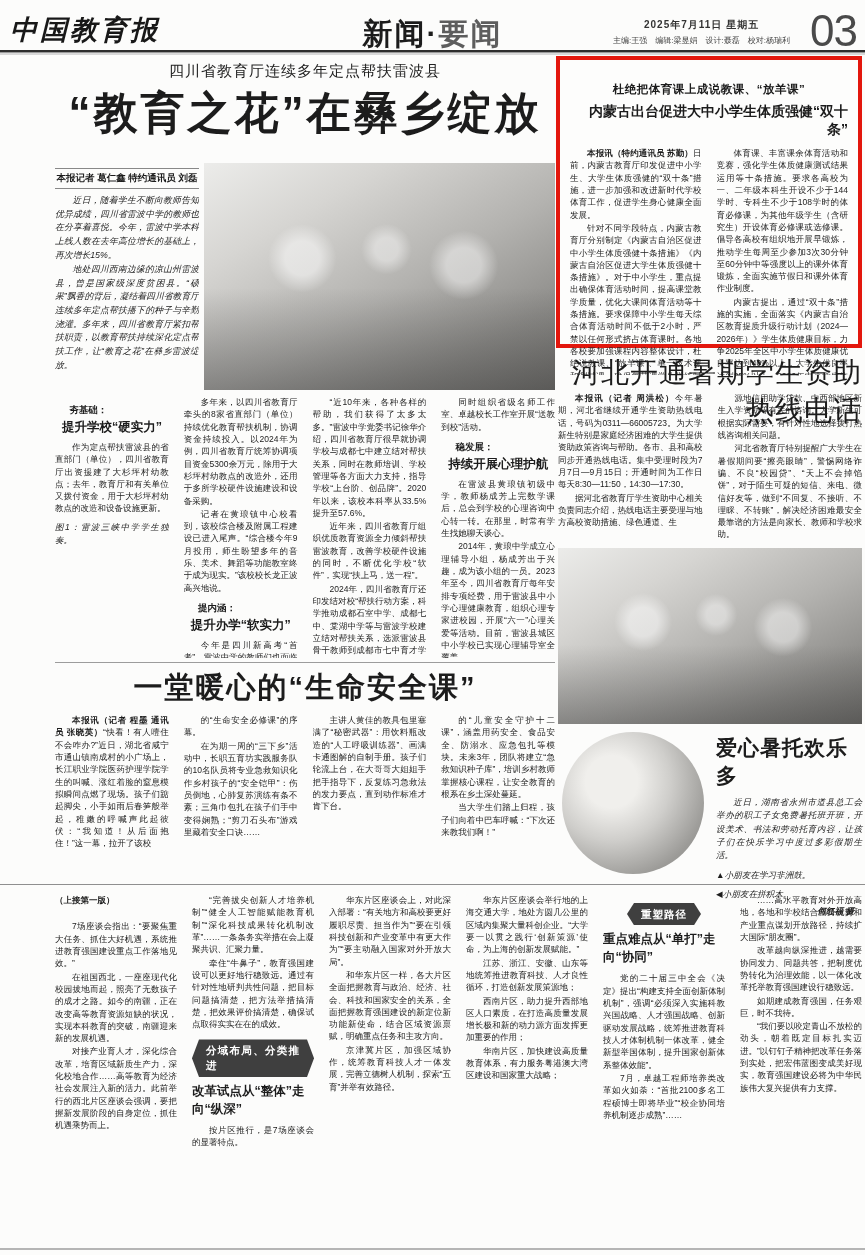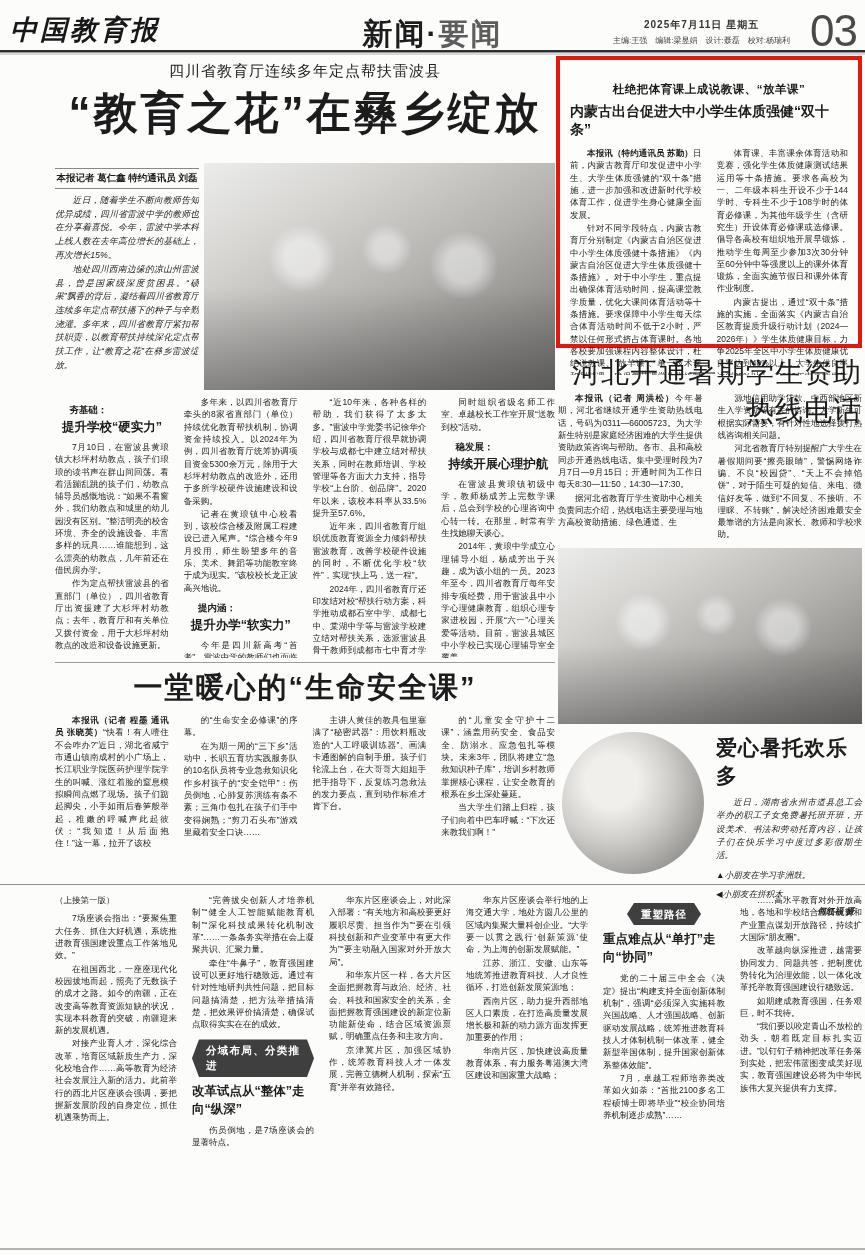--- a/index.html
+++ b/index.html
@@ -16,21 +16,21 @@
   .section-title .light{color:#5d5d5d;}
   .issue{right:75px;top:18px;text-align:center;color:#333;}
   .issue .date{font-size:10px;font-weight:bold;letter-spacing:1px;}
   .issue .staff{font-size:8px;margin-top:3px;color:#444;}
   .pagenum{right:8px;top:6px;font-size:44px;color:#4a4a4a;font-weight:400;letter-spacing:-1px;}
   .mrule{left:0;right:0;top:50px;height:3px;background:#2d2d2d;border-bottom:1px solid #9a9a9a;box-shadow:0 2px 0 #d8d8d8;}
 
   
   .blk{font-size:8.5px;line-height:1.45;text-align:justify;}
   .blk.p{text-indent:2em;margin-bottom:1px;}
-  .blk.marker{font-weight:normal;margin-bottom:6px;}
+  .blk.marker{font-weight:bold;margin-bottom:14px;}
   .blk.sh1{font-weight:bold;font-size:9.5px;margin:7px 0 1px;margin-left:1.5em;text-align:left;}
   .blk.sh2{font-weight:bold;font-size:12.5px;text-align:center;margin:0 0 5px;text-indent:0;}
   .blk.badge{width:fit-content;margin:9px auto 5px;background:var(--badge_bg);color:#fff;
              font-size:10.5px;font-weight:bold;letter-spacing:1px;padding:3.5px 14px;text-indent:0;
              clip-path:polygon(7px 0,calc(100% - 7px) 0,100% 50%,calc(100% - 7px) 100%,7px 100%,0 50%);}
   .blk.shx{font-weight:bold;font-size:12.5px;text-align:left;margin:0 0 6px;text-indent:0;}
   .blk.cap{font-style:italic;margin-top:6px;line-height:1.5;}
   .blk.capr{font-style:italic;font-weight:bold;text-align:right;padding-right:8px;margin-top:3px;}
   .cols{display:flex;gap:15px;overflow:hidden;}
   .cols .col{flex:1;overflow:hidden;}
@@ -49,21 +49,21 @@
                    radial-gradient(circle at 74% 45%,rgba(255,255,255,.45) 0 6%,transparent 12%),
                    linear-gradient(0deg,rgba(40,40,40,.35),transparent 45%);}
   .lead-photo{left:204px;top:163px;width:351px;height:227px;}
   .lead-body{left:55px;top:396px;width:500px;height:262px;}
   .lrule{left:55px;width:500px;top:662px;height:1px;background:#9c9c9c;}
 
   
   .redbox{left:556px;top:56px;width:306px;height:292px;border:4px solid var(--highlight_box);
           padding:20px 10px 6px;background:#fdfdfc;}
   .nm-kicker{text-align:center;font-size:11.5px;font-weight:bold;margin-top:2px;letter-spacing:.5px;}
-  .nm-headline{text-align:left;font-size:14px;font-weight:900;margin:6px 0 8px;letter-spacing:0;}
+  .nm-headline{text-align:right;font-size:14px;font-weight:900;margin:6px 0 8px;letter-spacing:0;}
   .nm-body{height:228px;}
 
   
   .hb-headline{left:558px;width:304px;top:354px;text-align:right;font-size:28px;font-weight:400;letter-spacing:1px;}
   .hb-body{left:558px;top:392px;width:304px;height:152px;}
 
   
   .rt-photo{left:558px;top:548px;width:304px;height:176px;}
   .ax-wrap{left:558px;top:730px;width:304px;height:146px;}
   .ax-circle{position:absolute;left:4px;top:2px;width:142px;height:142px;border-radius:50%;
@@ -101,21 +101,20 @@
   <div>
       <div class="blk p">近日，随着学生不断向教师告知优异成绩，四川省雷波中学的教师也在分享着喜悦。今年，雷波中学本科上线人数在去年高位增长的基础上，再次增长15%。</div>
       <div class="blk p">地处四川西南边缘的凉山州雷波县，曾是国家级深度贫困县。“硕果”飘香的背后，凝结着四川省教育厅连续多年定点帮扶播下的种子与辛勤浇灌。多年来，四川省教育厅紧扣帮扶职责，以教育帮扶持续深化定点帮扶工作，让“教育之花”在彝乡雷波绽放。</div>
     </div>
 </div>
 <div class="abs photo shade lead-photo"></div>
 <div class="abs cols lead-body">
     <div class="col">
       <div class="blk sh1">夯基础：</div>
       <div class="blk sh2">提升学校“硬实力”</div>
-      <div class="blk p">7月10日，在雷波县黄琅镇大杉坪村幼教点，孩子们琅琅的读书声在群山间回荡。看着活蹦乱跳的孩子们，幼教点辅导员感慨地说：“如果不看窗外，我们幼教点和城里的幼儿园没有区别。”整洁明亮的校舍环境、齐全的设施设备、丰富多样的玩具……谁能想到，这么漂亮的幼教点，几年前还在借民房办学。</div>
       <div class="blk p">作为定点帮扶雷波县的省直部门（单位），四川省教育厅出资援建了大杉坪村幼教点；去年，教育厅和有关单位又拨付资金，用于大杉坪村幼教点的改造和设备设施更新。</div>
       <div class="blk cap">图1：雷波三峡中学学生独奏。</div>
     </div>
     <div class="col">
       <div class="blk p">多年来，以四川省教育厅牵头的8家省直部门（单位）持续优化教育帮扶机制，协调资金持续投入。以2024年为例，四川省教育厅统筹协调项目资金5300余万元，除用于大杉坪村幼教点的改造外，还用于多所学校硬件设施建设和设备采购。</div>
       <div class="blk p">记者在黄琅镇中心校看到，该校综合楼及附属工程建设已进入尾声。“综合楼今年9月投用，师生盼望多年的音乐、美术、舞蹈等功能教室终于成为现实。”该校校长龙正波高兴地说。</div>
       <div class="blk sh1">提内涵：</div>
       <div class="blk sh2">提升办学“软实力”</div>
       <div class="blk p">今年是四川新高考“首考”，雷波中学的教师们也面临不少困惑。6月26日下午，一场由四川省教育厅、四川农业大学定点帮扶雷波工作队联合组织的高考志愿填报指导活动，解了大家的燃眉之急。</div>
     </div>
@@ -199,21 +198,21 @@
       <div class="blk marker">（上接第一版）</div>
       <div class="blk p">7场座谈会指出：“要聚焦重大任务、抓住大好机遇，系统推进教育强国建设重点工作落地见效。”</div>
       <div class="blk p">在祖国西北，一座座现代化校园拔地而起，照亮了无数孩子的成才之路。如今的南疆，正在改变高等教育资源短缺的状况，实现本科教育的突破，南疆迎来新的发展机遇。</div>
       <div class="blk p">对接产业育人才，深化综合改革，培育区域新质生产力，深化校地合作……高等教育为经济社会发展注入新的活力。此前举行的西北片区座谈会强调，要把握新发展阶段的自身定位，抓住机遇乘势而上。</div>
     </div>
     <div class="col">
       <div class="blk p">“完善拔尖创新人才培养机制”“健全人工智能赋能教育机制”“深化科技成果转化机制改革”……一条条务实举措在会上凝聚共识、汇聚力量。</div>
       <div class="blk p">牵住“牛鼻子”，教育强国建设可以更好地行稳致远。通过有针对性地研判共性问题，把目标问题搞清楚，把方法举措搞清楚，把效果评价搞清楚，确保试点取得实实在在的成效。</div>
       <div class="blk badge">分域布局、分类推进</div>
       <div class="blk shx">改革试点从“整体”走向“纵深”</div>
-      <div class="blk p">伤员倒地，是7场座谈会的显著特点。</div>
+      <div class="blk p">按片区推行，是7场座谈会的显著特点。</div>
     </div>
     <div class="col">
       <div class="blk p">华东片区座谈会上，对此深入部署：“有关地方和高校要更好履职尽责、担当作为”“要在引领科技创新和产业变革中有更大作为”“要主动融入国家对外开放大局”。</div>
       <div class="blk p">和华东片区一样，各大片区全面把握教育与政治、经济、社会、科技和国家安全的关系，全面把握教育强国建设的新定位新功能新使命，结合区域资源禀赋，明确重点任务和主攻方向。</div>
       <div class="blk p">京津冀片区，加强区域协作，统筹教育科技人才一体发展，完善立德树人机制，探索“五育”并举有效路径。</div>
     </div>
     <div class="col">
       <div class="blk p">华东片区座谈会举行地的上海交通大学，地处方圆几公里的区域内集聚大量科创企业。“大学要一以贯之践行‘创新策源’使命，为上海的创新发展赋能。”</div>
       <div class="blk p">江苏、浙江、安徽、山东等地统筹推进教育科技、人才良性循环，打造创新发展策源地；</div>
       <div class="blk p">西南片区，助力提升西部地区人口素质，在打造高质量发展增长极和新的动力源方面发挥更加重要的作用；</div>

